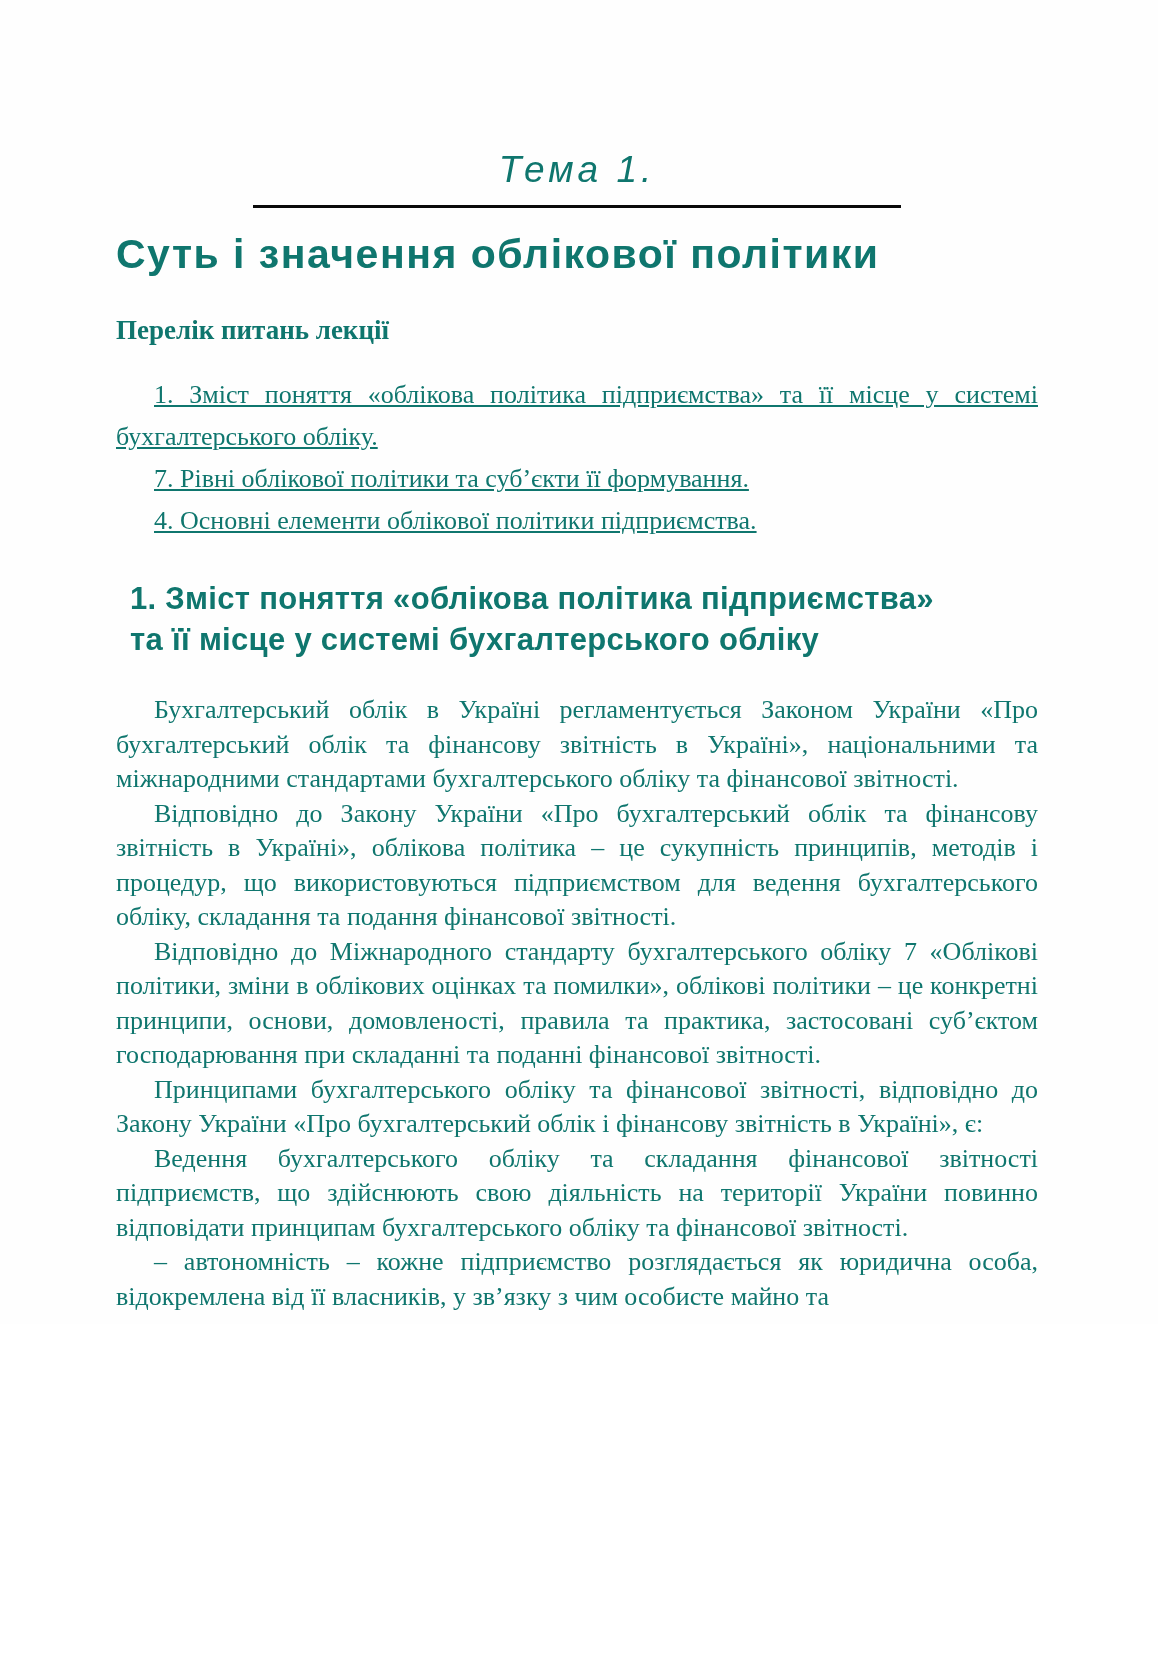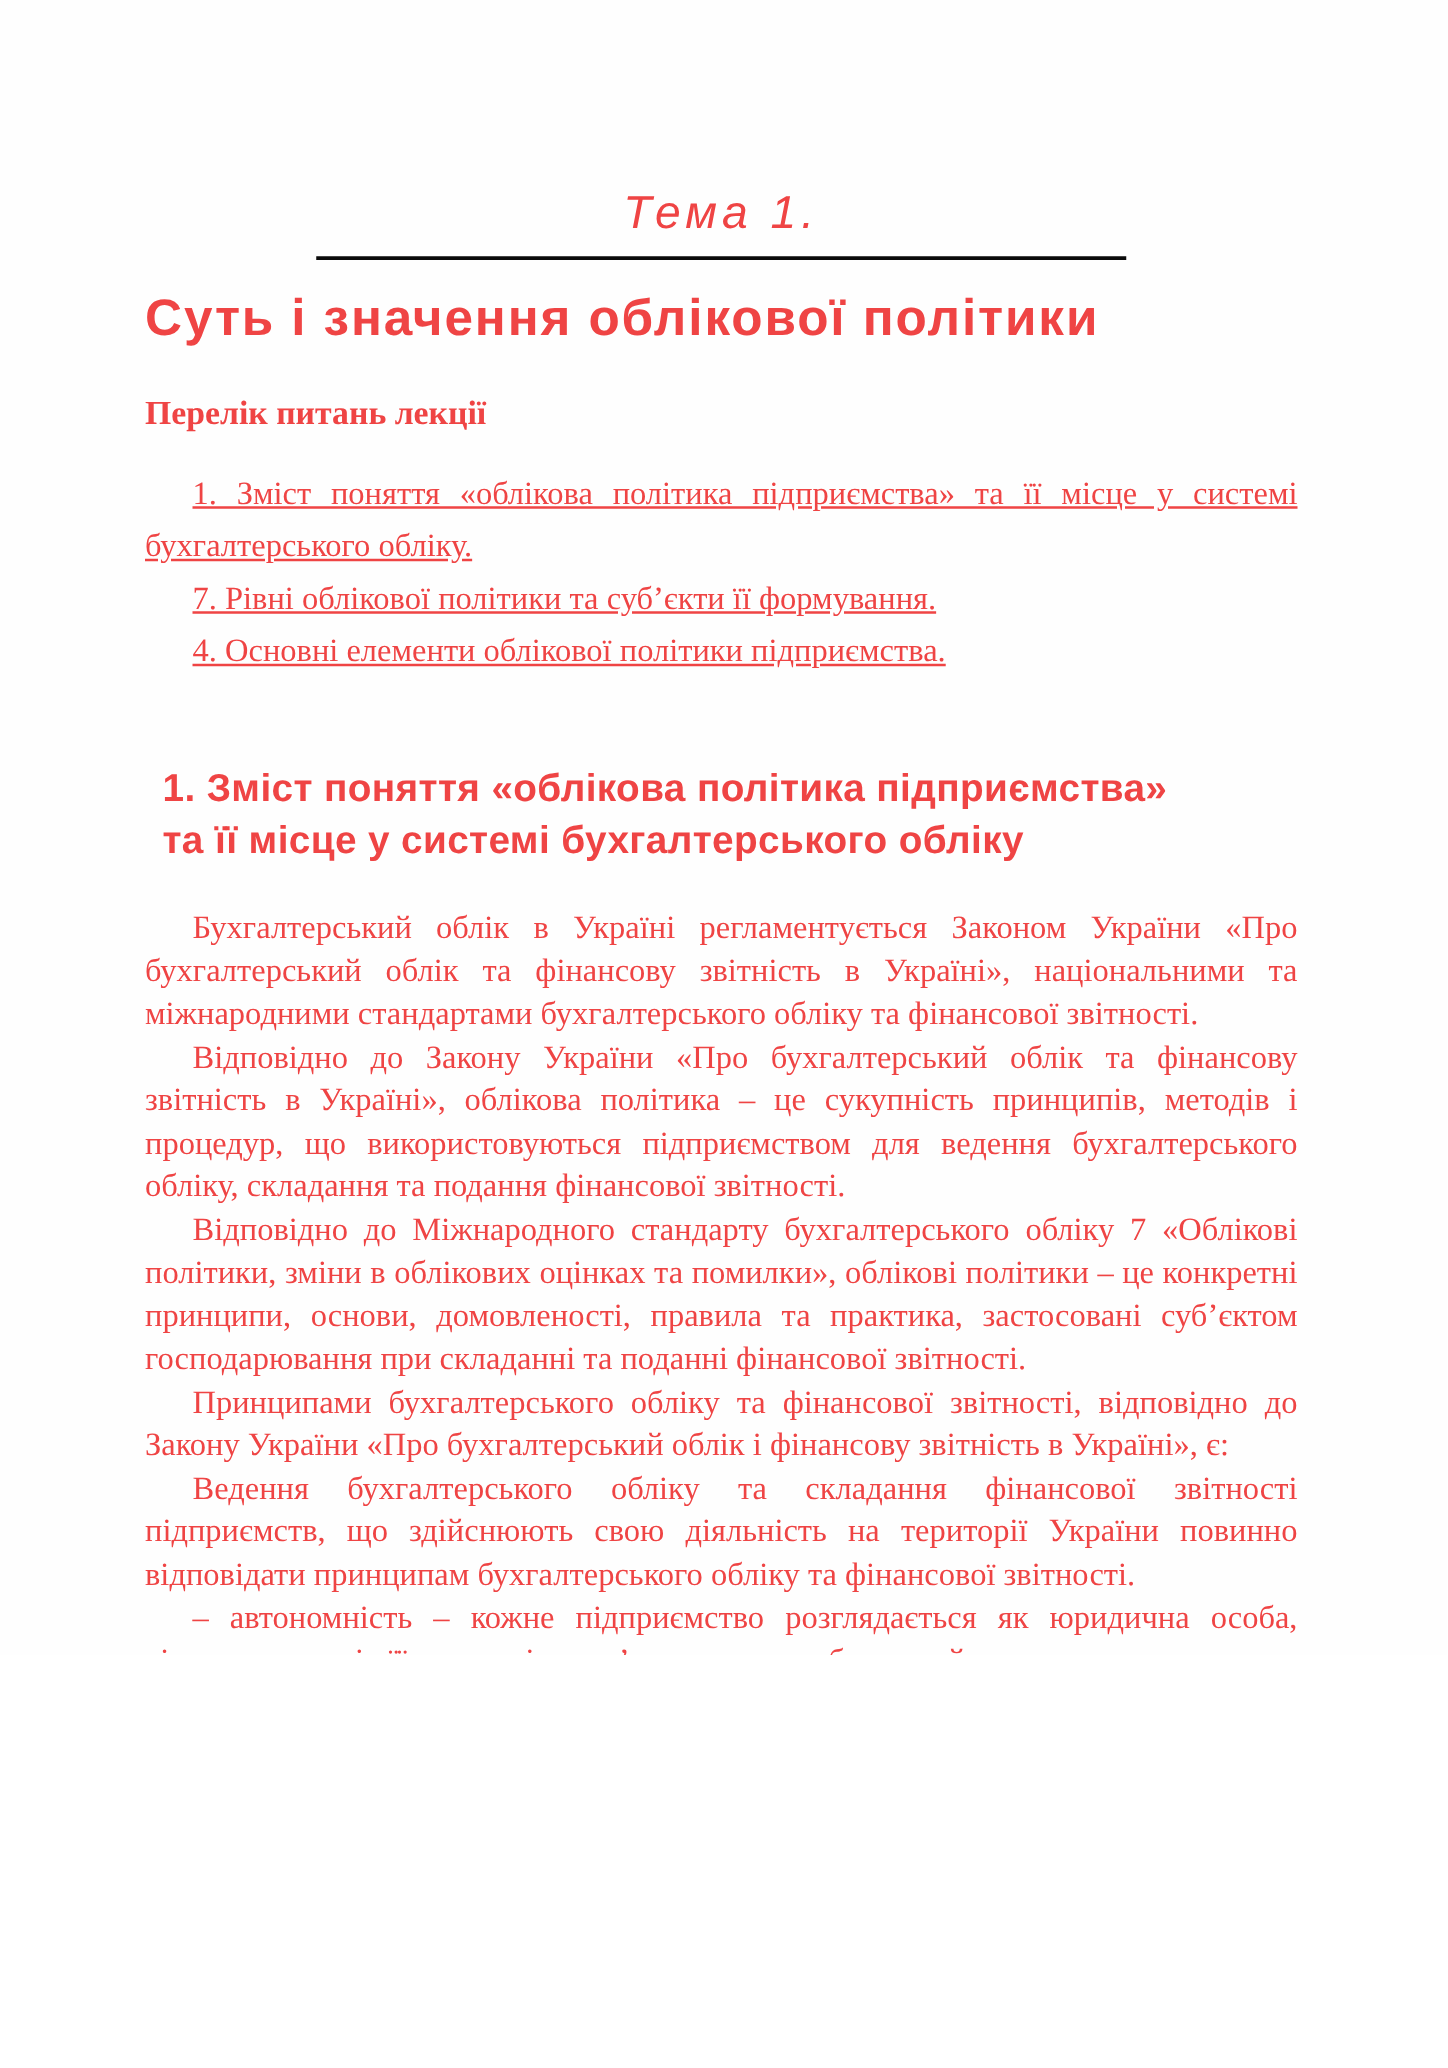--- a/index.html
+++ b/index.html
@@ -4,21 +4,21 @@
 <style>
   * { margin: 0; padding: 0; box-sizing: border-box; }
   html, body { background: #ffffff; }
   body { display: flex; justify-content: center; }
 
   .page {
     position: relative;
     width: 1158px;
     height: 1324px;
     background: #fefefe;
-    color: #ef4444;
+    color: #0f766e;
     font-family: "Liberation Serif", "DejaVu Serif", serif;
     padding: 148px 120px 0 116px;
     overflow: hidden;
   }
 
   .chapter-label {
     font-family: "Liberation Sans", "DejaVu Sans", sans-serif;
     font-style: italic;
     font-size: 37px;
     letter-spacing: 4px;
@@ -59,21 +59,21 @@
   }
   .lecture-list .list-item.justified { text-align: justify; }
 
   .section-heading {
     font-family: "Liberation Sans", "DejaVu Sans", sans-serif;
     font-weight: bold;
     font-size: 31px;
     line-height: 41px;
     letter-spacing: 0.3px;
     padding-left: 14px;
-    margin-top: 68px;
+    margin-top: 36px;
   }
 
   .body-text { margin-top: 33px; }
   .body-text .paragraph {
     font-size: 26px;
     line-height: 34.5px;
     text-align: justify;
     text-indent: 38px;
   }
 

